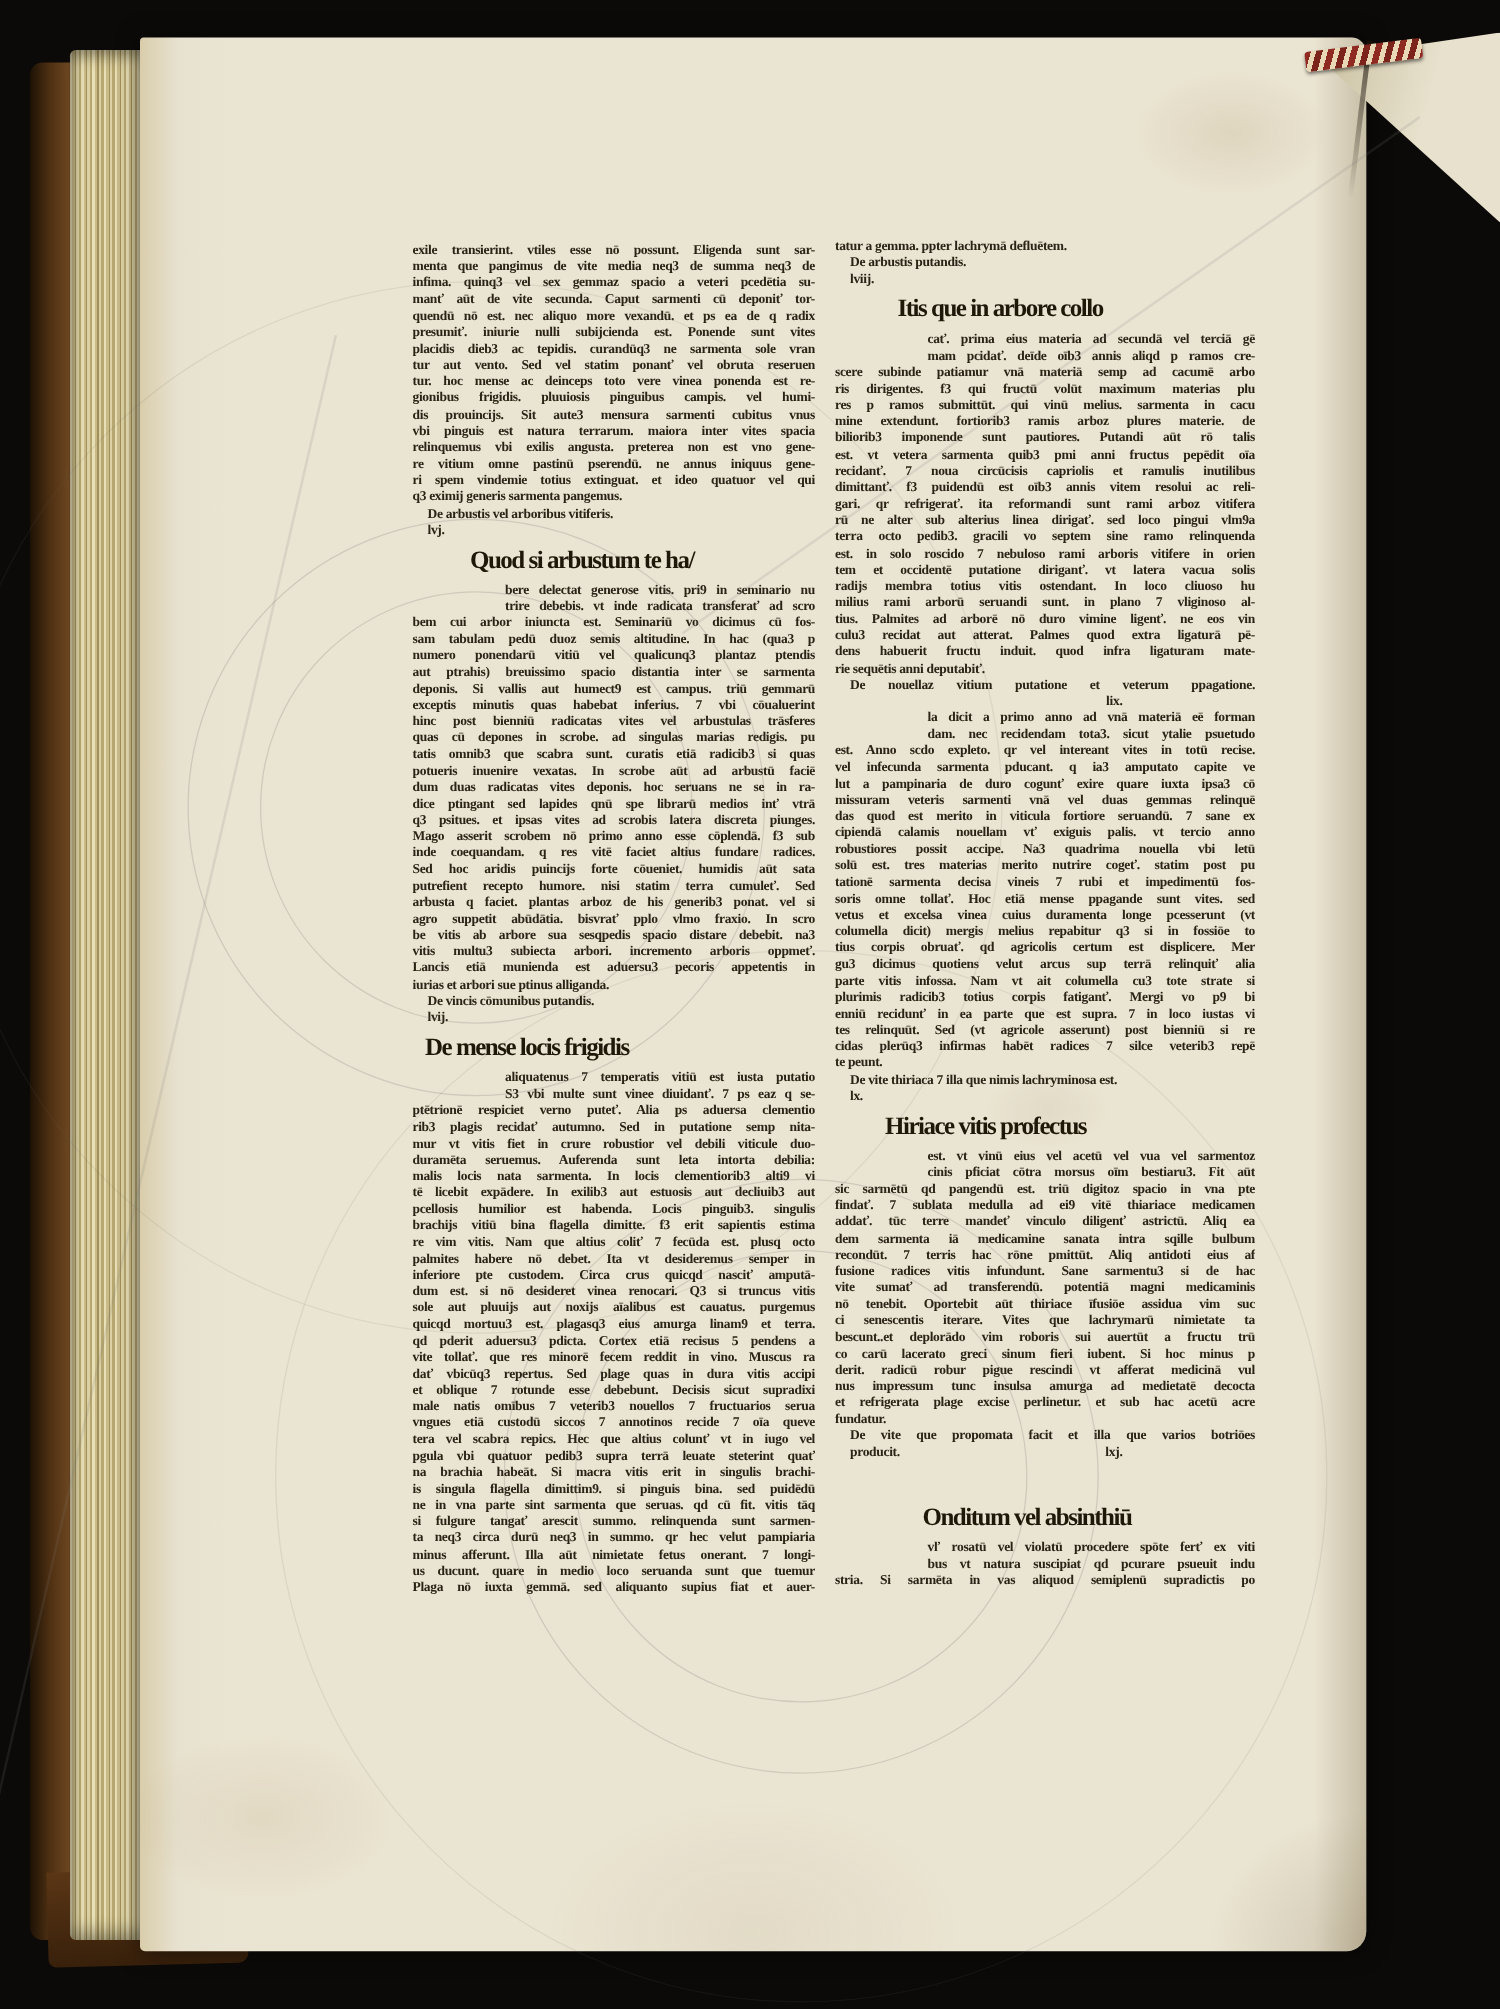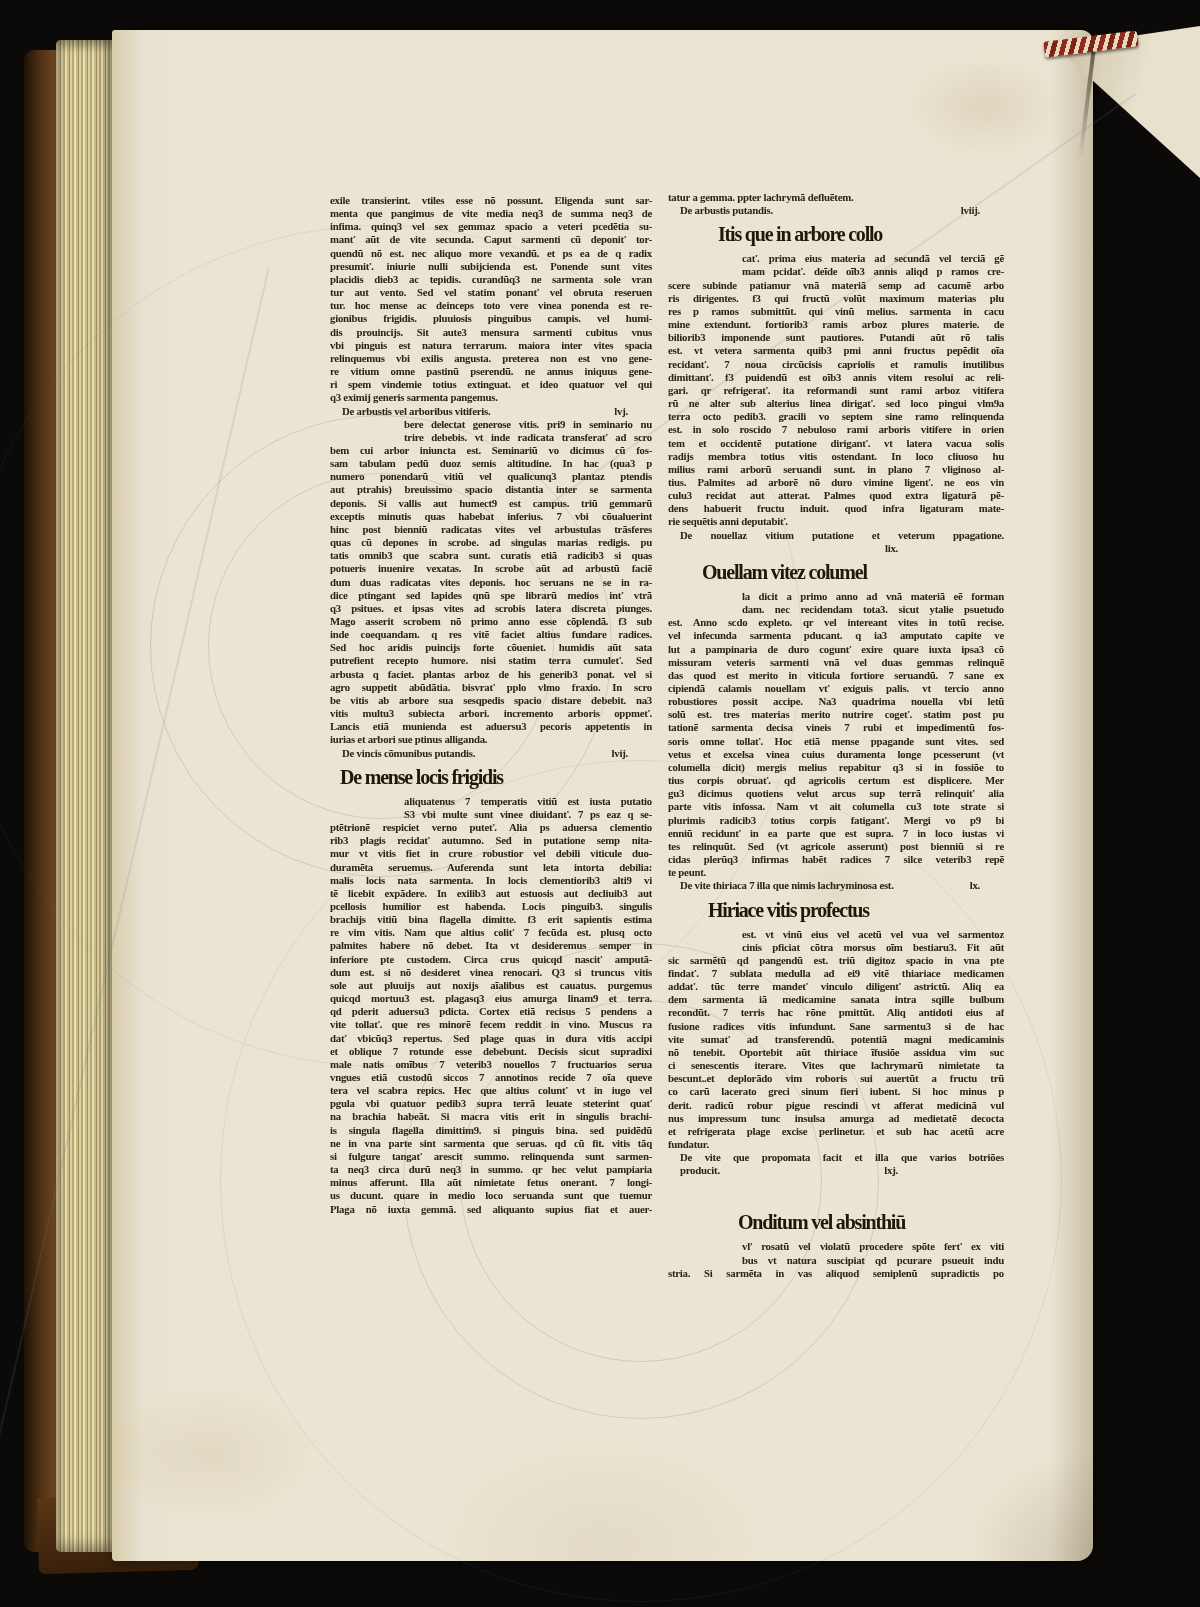--- a/index.html
+++ b/index.html
@@ -42,21 +42,21 @@
     background:repeating-linear-gradient(112deg,#8e2a22 0 5px,#e8d8b6 5px 9px,#7c231c 9px 14px,#e8d8b6 14px 18px);
     border-radius:3px;box-shadow:0 2px 3px rgba(0,0,0,.5);}
   
   .col{position:absolute;color:var(--ink,#2b2315);font-weight:bold;font-size:10.8px;
     line-height:13.15px;letter-spacing:-0.25px;overflow:hidden;}
   .col-left{left:218px;top:164px;width:322px;height:1082px;}
   .col-right{left:556px;top:161px;width:336px;height:1098px;}
   .line{text-align:justify;text-align-last:justify;}
   .line.flush{text-align-last:left;}
   .ind{margin-left:74px;}
-  .caption{display:flex;justify-content:space-between;padding-left:12px;line-height:13.15px;}
+  .caption{display:flex;justify-content:space-between;padding-left:12px;line-height:13.15px;flex-direction:column;}
   .caption .cap-num{padding-right:24px;}
   .cap2-row2{display:flex;justify-content:space-between;padding-left:12px;}
   .cap2-row2 .cap-num{padding-right:106px;}
   .cap-line{text-align:justify;text-align-last:justify;padding-left:12px;}
   .heading{height:34px;margin-top:1px;}
   .heading.gap{margin-top:29px;}
   .heading-text{display:inline-block;font-size:20px;line-height:32px;font-weight:bold;
     letter-spacing:-1.2px;white-space:nowrap;transform-origin:left center;color:#1f1809;}
   
   .wm{position:absolute;border:1.5px solid rgba(108,108,108,.22);border-radius:50%;pointer-events:none;}
@@ -89,20 +89,21 @@
           <div class="line">vbi pinguis est natura terrarum. maiora inter vites spacia</div>
           <div class="line">relinquemus vbi exilis angusta. preterea non est vno gene-</div>
           <div class="line">re vitium omne pastinū pserendū. ne annus iniquus gene-</div>
           <div class="line">ri spem vindemie totius extinguat. et ideo quatuor vel qui</div>
           <div class="line flush">q3 eximij generis sarmenta pangemus.</div>
         </div>
         <div class="caption">
           <div class="cap-text">De arbustis vel arboribus vitiferis.</div>
           <div class="cap-num">lvj.</div>
         </div>
+        <div class="heading"><div class="heading-text" style="margin-left: 46px;">Quod si arbustum te ha/</div></div>
         <div class="ind">
           <div class="line">bere delectat generose vitis. pri9 in seminario nu</div>
           <div class="line">trire debebis. vt inde radicata transferať ad scro</div>
         </div>
         <div class="para">
           <div class="line">bem cui arbor iniuncta est. Seminariū vo dicimus cū fos-</div>
           <div class="line">sam tabulam pedū duoz semis altitudine. In hac (qua3 p</div>
           <div class="line">numero ponendarū vitiū vel qualicunq3 plantaz ptendis</div>
           <div class="line">aut ptrahis) breuissimo spacio distantia inter se sarmenta</div>
           <div class="line">deponis. Si vallis aut humect9 est campus. triū gemmarū</div>
@@ -199,21 +200,20 @@
           <div class="line">tius. Palmites ad arborē nō duro vimine ligenť. ne eos vin</div>
           <div class="line">culu3 recidat aut atterat. Palmes quod extra ligaturā pē-</div>
           <div class="line">dens habuerit fructu induit. quod infra ligaturam mate-</div>
           <div class="line flush">rie sequētis anni deputabiť.</div>
         </div>
         <div class="cap-line">De nouellaz vitium putatione et veterum ppagatione.</div>
         <div class="cap2-row2">
           <div class="cap-text"></div>
           <div class="cap-num">lix.</div>
         </div>
-        <div class="heading"><div class="heading-text" style="margin-left: 34px;">Ouellam vitez columel</div></div>
         <div class="ind">
           <div class="line">la dicit a primo anno ad vnā materiā eē forman</div>
           <div class="line">dam. nec recidendam tota3. sicut ytalie psuetudo</div>
         </div>
         <div class="para">
           <div class="line">est. Anno scdo expleto. qr vel intereant vites in totū recise.</div>
           <div class="line">vel infecunda sarmenta pducant. q ia3 amputato capite ve</div>
           <div class="line">lut a pampinaria de duro cogunť exire quare iuxta ipsa3 cō</div>
           <div class="line">missuram veteris sarmenti vnā vel duas gemmas relinquē</div>
           <div class="line">das quod est merito in viticula fortiore seruandū. 7 sane ex</div>

